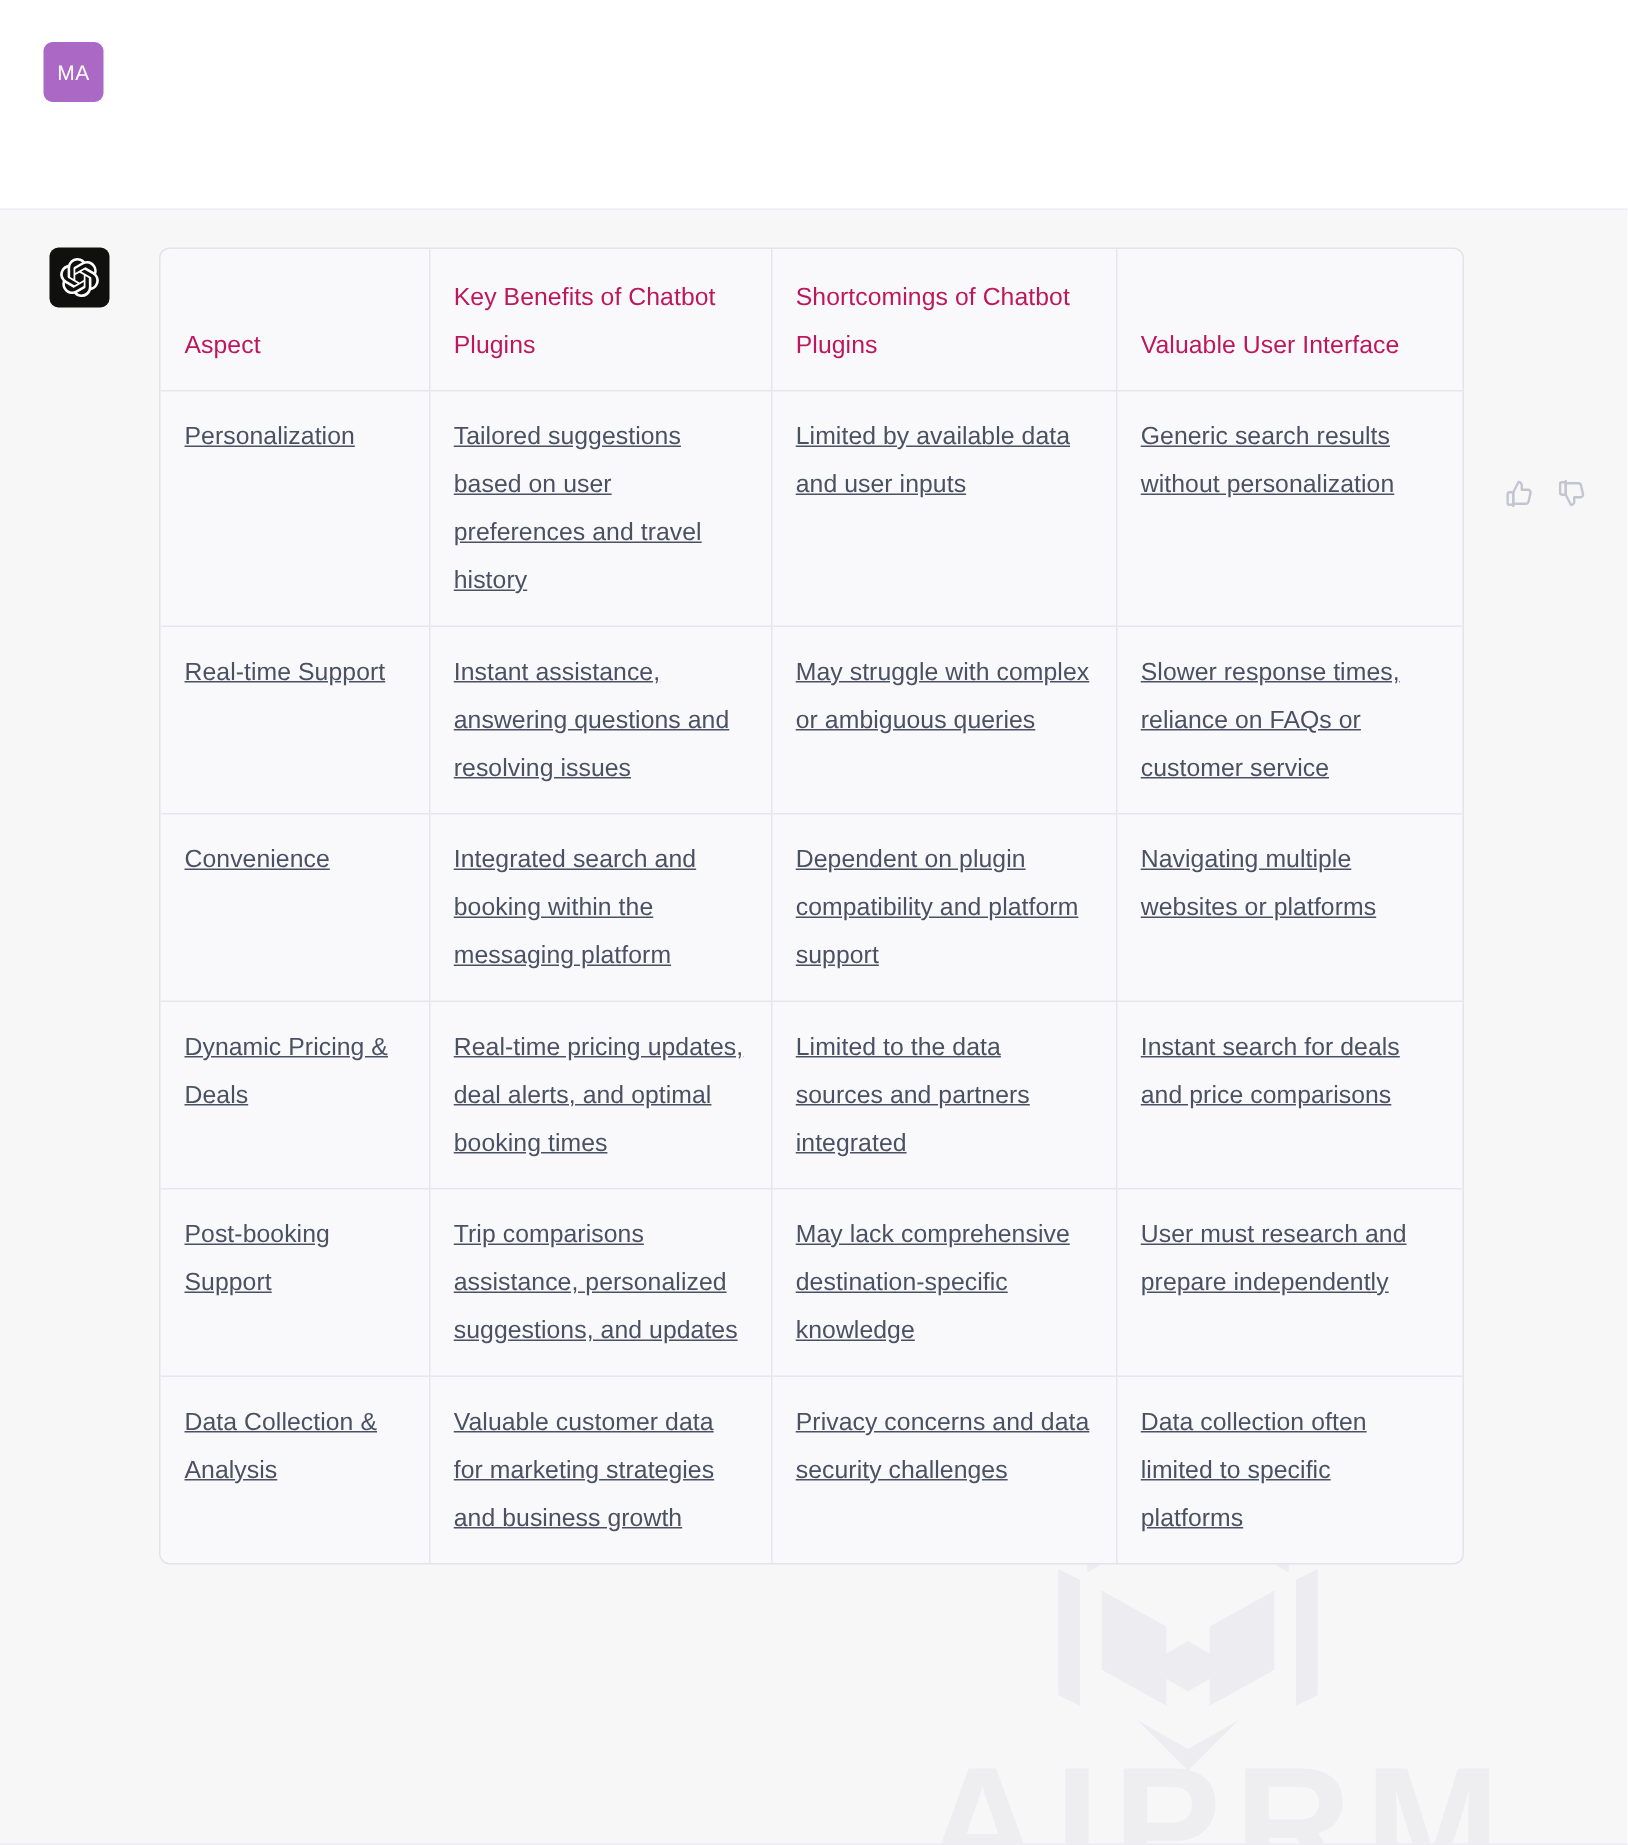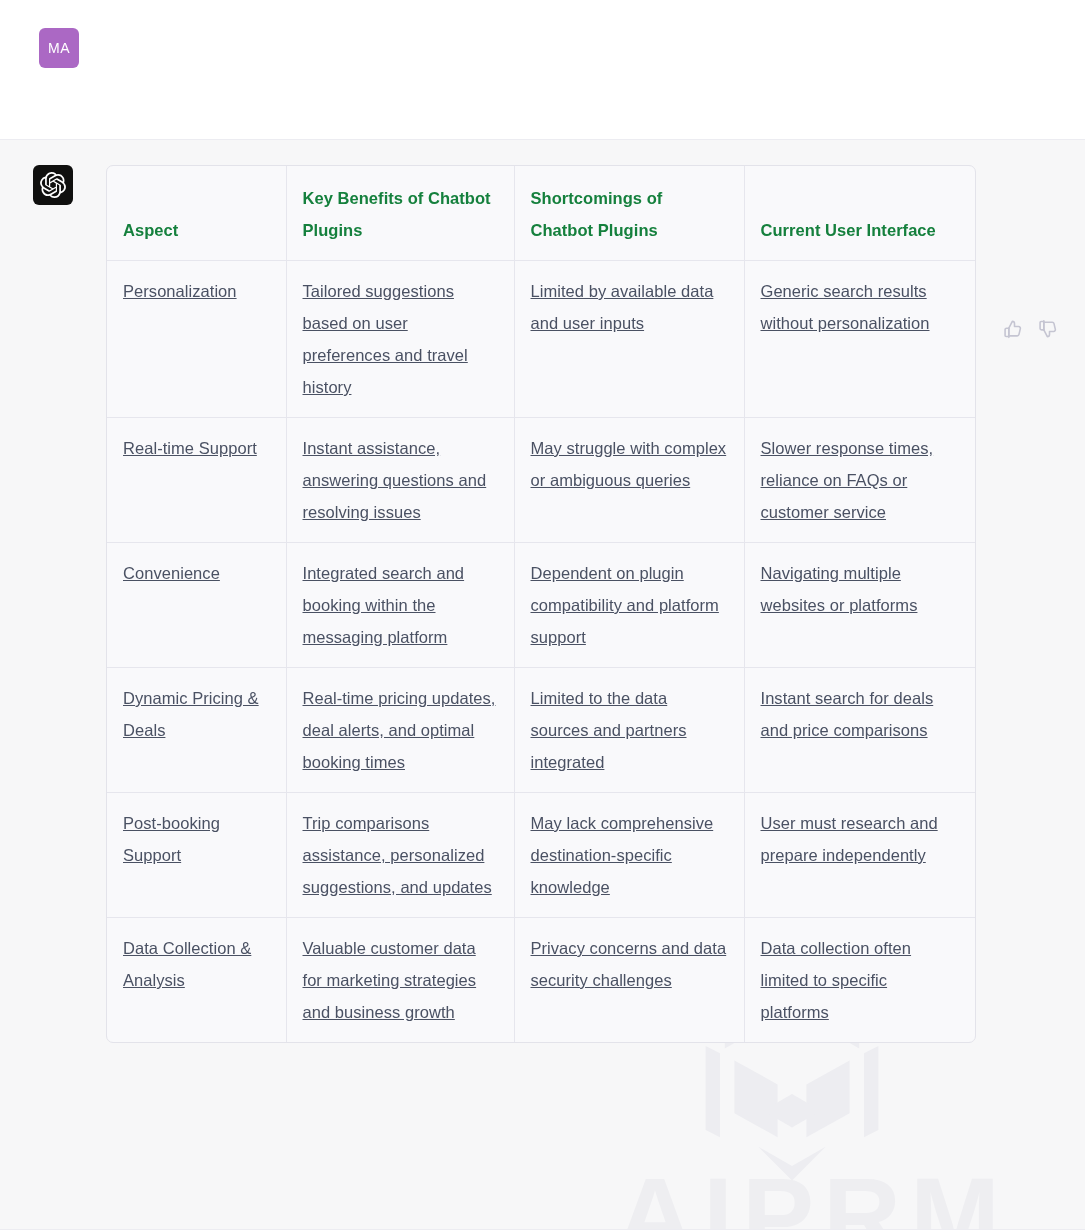--- a/index.html
+++ b/index.html
@@ -15,21 +15,21 @@
   
   .user-block {
     position: relative;
     width: 1085px;
     height: 140px;
     background: #ffffff;
     border-bottom: 1px solid #ececf1;
   }
   .user-inner {
     display: flex;
-    padding: 28px 30px 0 39px;
+    padding: 28px 30px 0 29px;
   }
   .avatar {
     width: 40px;
     height: 40px;
     min-width: 40px;
     border-radius: 6px;
     background: #ab68c4;
     color: #ffffff;
     font-size: 14px;
     font-weight: 400;
@@ -108,22 +108,22 @@
     padding: 16px 17px 16px 16px;
     font-size: 16.5px;
     line-height: 32px;
     border-right: 1px solid #e6e6ed;
     border-bottom: 1px solid #e6e6ed;
   }
   table.md th:last-child, table.md td:last-child { border-right: none; }
   table.md tr:last-child td { border-bottom: none; }
 
   table.md th {
-    font-weight: 700;
-    color: #15803d;
+    font-weight: 400;
+    color: #be185d;
     height: 83px;
     padding-bottom: 14px;
     letter-spacing: 0.05px;
   }
   table.md td {
     font-weight: 400;
     color: #4a5163;
     vertical-align: top;
     padding-top: 14px;
     padding-bottom: 14px;
@@ -265,21 +265,21 @@
             <col class="c1">
               <col class="c2">
               <col class="c3">
               <col class="c4">
           </colgroup>
           <thead>
             <tr>
               <th>Aspect</th>
               <th>Key Benefits of Chatbot Plugins</th>
               <th>Shortcomings of Chatbot Plugins</th>
-              <th>Current User Interface</th>
+              <th>Valuable User Interface</th>
             </tr>
           </thead>
           <tbody>
             <tr>
               <td>Personalization</td>
               <td>Tailored suggestions based on user preferences and travel history</td>
               <td>Limited by available data and user inputs</td>
               <td>Generic search results without personalization</td>
             </tr>
             <tr>

